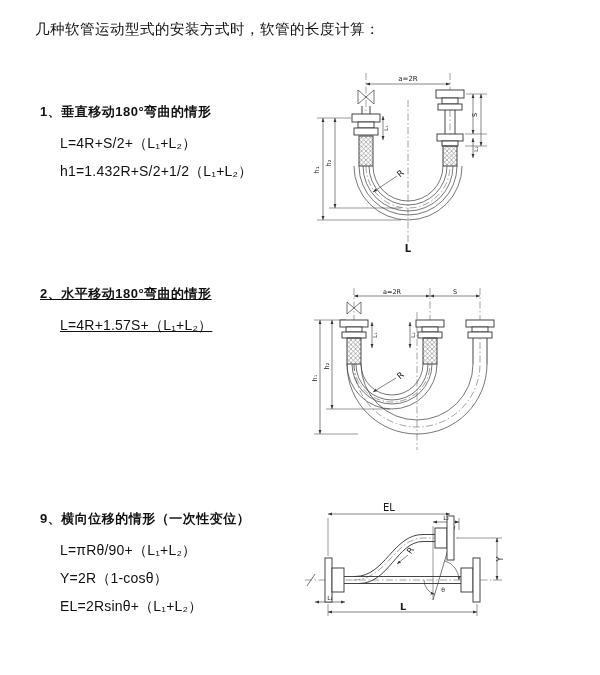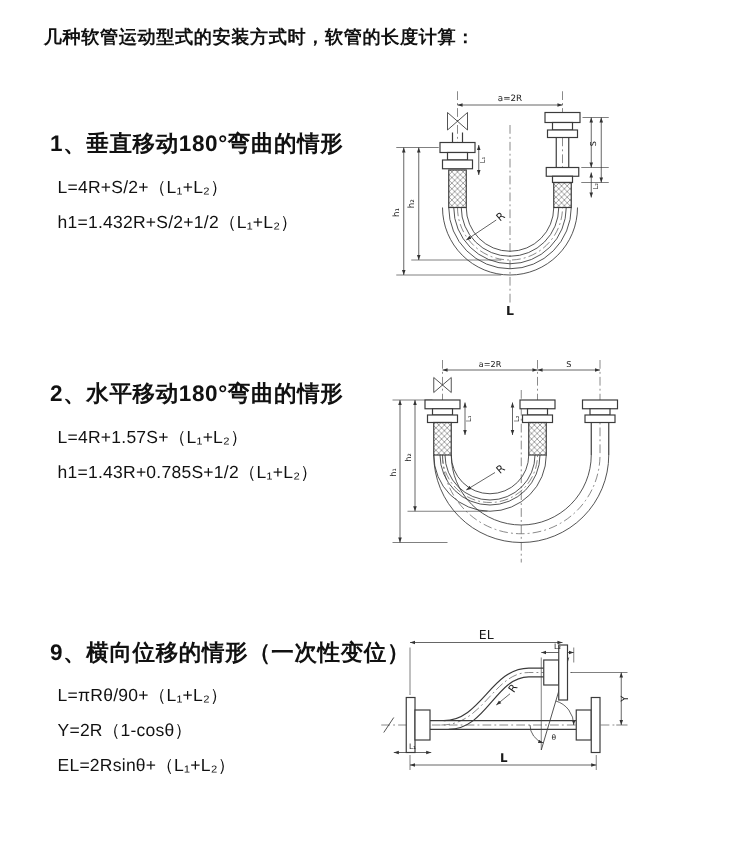--- a/index.html
+++ b/index.html
@@ -1,21 +1,21 @@
 <!DOCTYPE html>
 <html><head>
 <meta charset="utf-8">
 <style>
   html,body { margin:0; padding:0; background:#ffffff; }
   body { width:600px; height:675px; font-family:"Liberation Sans","DejaVu Sans",sans-serif; color:#111; }
   .page { position:relative; width:600px; height:675px; overflow:hidden; background:#fff; }
-  .title { position:absolute; left:35px; top:20px; font-size:14.5px; font-weight:700; letter-spacing:.5px; }
+  .title { position:absolute; left:35px; top:20px; font-size:14.5px; font-weight:400; letter-spacing:.5px; }
   .section { position:absolute; }
-  .heading { font-size:18px; font-weight:700; letter-spacing:.5px; }
-  .formulas { margin:8px 0 0 6px; }
+  .heading { font-size:13px; font-weight:700; letter-spacing:.5px; }
+  .formulas { margin:8px 0 0 20px; }
   .formula { font-size:14px; line-height:28px; letter-spacing:.2px; white-space:nowrap; }
   .diagram { position:absolute; }
   .diagram svg { display:block; width:100%; height:100%; }
   svg text { fill:#1a1a1a; font-family:"DejaVu Sans","Liberation Sans",sans-serif; }
   .cl   { stroke:#555; stroke-width:.55; fill:none; stroke-dasharray:7 2.5 1.5 2.5; }
   .ln   { stroke:#3b3b3b; stroke-width:.95; fill:none; }
   .thin { stroke:#3b3b3b; stroke-width:.7; fill:none; }
   .dim  { stroke:#333; stroke-width:.6; fill:none; }
   .ext  { stroke:#333; stroke-width:.5; fill:none; }
   .shape{ fill:#fff; stroke:#3b3b3b; stroke-width:.95; }
@@ -106,25 +106,24 @@
       <text x="16" y="100" font-size="7" text-anchor="middle" transform="rotate(-90 16 100)">h₁</text>
       <text x="28" y="93" font-size="7" text-anchor="middle" transform="rotate(-90 28 93)">h₂</text>
       <text x="85" y="58" font-size="5.5" text-anchor="middle" transform="rotate(-90 85 58)">L₁</text>
       <text x="174" y="45" font-size="6.5" text-anchor="middle" transform="rotate(-90 174 45)">S</text>
       <text x="175" y="79" font-size="5.5" text-anchor="middle" transform="rotate(-90 175 79)">L₂</text>
       <text x="98" y="106" font-size="8.5" text-anchor="middle" transform="rotate(-40 98 104)">R</text>
       <text x="105" y="182" font-size="10" font-weight="bold" text-anchor="middle">L</text>
     </svg>
   </div>
 
-  <div class="section" style="left:40px;top:303px;">
+  <div class="section" style="left:40px;top:285px;text-decoration:underline;">
     <div class="heading">2、水平移动180°弯曲的情形</div>
     <div class="formulas">
       <div class="formula">L=4R+1.57S+（L₁+L₂）</div>
-      <div class="formula">h1=1.43R+0.785S+1/2（L₁+L₂）</div>
     </div>
   </div>
 
   <div class="diagram" style="left:306px;top:286px;width:282px;height:177px;">
     <svg viewBox="0 0 282 177">
       <defs>
         <marker id="d2-arr" viewBox="0 0 10 10" refX="9" refY="5" markerWidth="7.5" markerHeight="7.5" orient="auto-start-reverse">
           <path d="M0,1.8 L9,5 L0,8.2 z" fill="#333"></path>
         </marker>
         <pattern id="d2-hatch" width="4.5" height="4.5" patternUnits="userSpaceOnUse">

